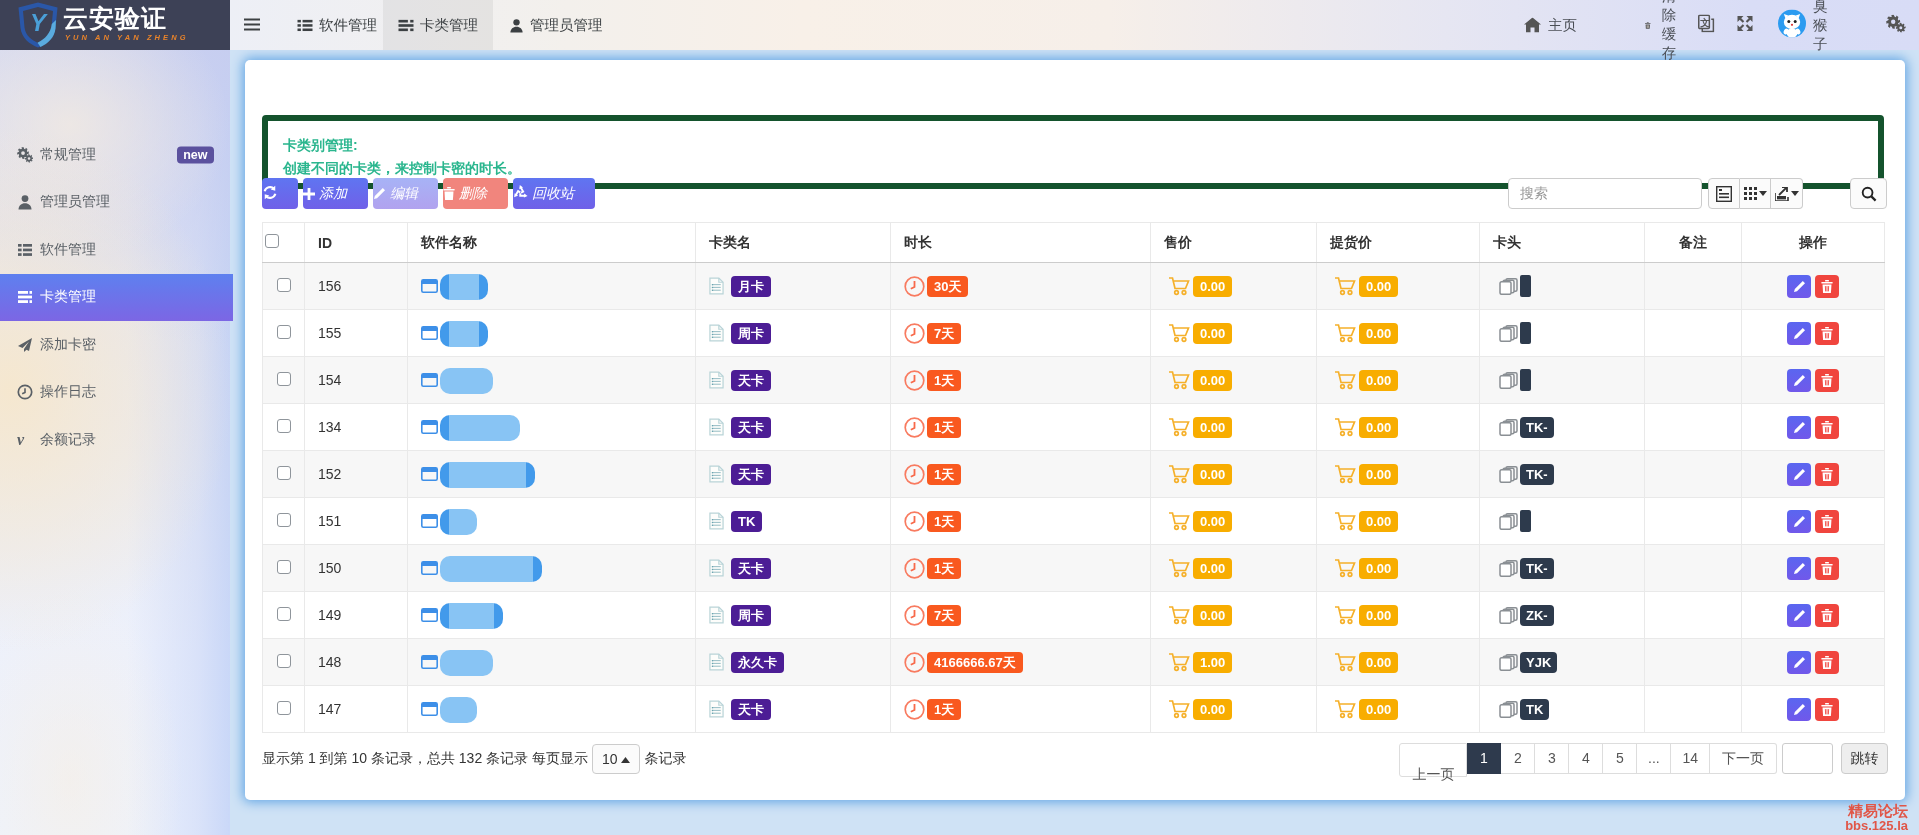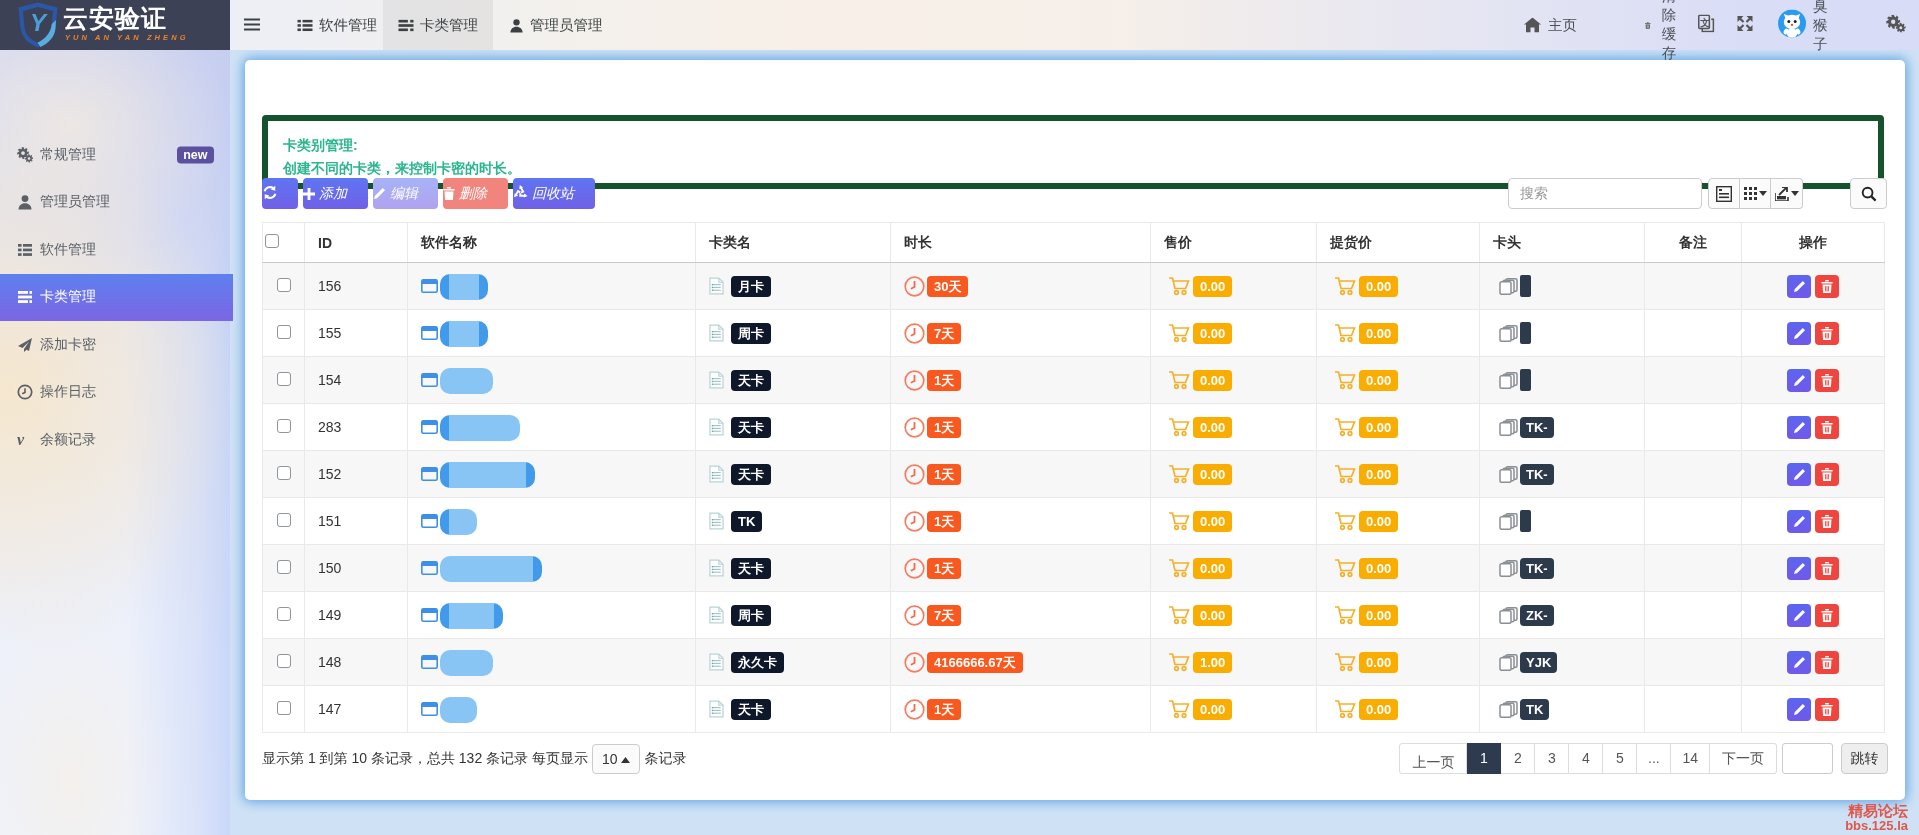--- a/index.html
+++ b/index.html
@@ -53,21 +53,21 @@
 .sch-btn{position:absolute;right:-3px;top:0;width:37px;height:31px;background:#fbfbfb;border:1px solid #ccc;border-radius:4px;display:flex;align-items:center;justify-content:center;}
 
 table{position:absolute;left:17px;top:162px;width:1622px;border-collapse:collapse;table-layout:fixed;}
 th,td{border:1px solid #e9e9e9;font-size:14px;color:#333;padding:0;}
 thead th{height:40px;border-bottom:1px solid #ccc;font-weight:bold;text-align:left;padding-left:13px;background:#fff;}
 th.c,td.c{text-align:center;padding-left:0;}
 tbody td{height:47px;padding-left:13px;}
 tbody tr.odd{background:#f7f7f7;}
 .cell{display:flex;align-items:center;gap:2px;}
 .lab{display:inline-block;border-radius:4px;color:#fff;font-size:13px;font-weight:bold;padding:3px 7px;line-height:15px;}
-.lab-g{background:#0f172a;margin-left:5px;}
+.lab-g{background:#4c1d95;margin-left:5px;}
 .lab-r{background:#f9591f;}
 .lab-y{background:#f8ad00;}
 .lab-k{background:#2d3a4c;padding:3px 6px;}
 .blk{display:inline-block;width:11px;height:22px;background:#2d3a4c;border-radius:2px;}
 .abtn{display:inline-flex;width:24px;height:23px;border-radius:4px;align-items:center;justify-content:center;}
 .abtn.e{background:linear-gradient(180deg,#5a66f0,#7158ea);}
 .abtn.d{background:#f0453e;}
 .blob{display:inline-block;height:26px;border-radius:10px;background:#88c4f4;position:relative;top:1px;}
 .blob.dl{background:linear-gradient(90deg,#429aeb 0 9px,#88c4f4 9px);}
 .blob.dr{background:linear-gradient(90deg,#88c4f4 0 calc(100% - 9px),#429aeb calc(100% - 9px));}
@@ -487,21 +487,21 @@
                   <g stroke="#f0453e" stroke-width="1.1">
                     <line x1="5" y1="7.5" x2="5.3" y2="14"></line>
                     <line x1="9" y1="7.5" x2="8.7" y2="14"></line>
                     <line x1="7" y1="7.5" x2="7" y2="14"></line>
                   </g>
                 </svg>
               </span></td>
 </tr>
 <tr class="">
 <td class="c"><span class="ckb"></span></td>
-<td>283</td>
+<td>134</td>
 <td>
               <span class="cell">
                 <svg width="17" height="14" viewBox="0 0 17 14">
                   <rect x="0.8" y="0.8" width="15.4" height="12.4" rx="1.5" fill="none" stroke="#3d8fe8" stroke-width="1.6"></rect>
                   <path d="M0.8 2.3 a1.5 1.5 0 0 1 1.5,-1.5 L14.7 0.8 a1.5 1.5 0 0 1 1.5,1.5 L16.2 5 L0.8 5 Z" fill="#3d8fe8"></path>
                 </svg>
                 <span class="blob dl" style="width:80px"></span>
               </span>
             </td>
 <td>
@@ -1164,21 +1164,21 @@
                 </svg>
               </span></td>
 </tr>
 </tbody>
       </table>
 <div class="tfoot">
  <span class="pg-info">显示第 1 到第 10 条记录，总共 132 条记录 每页显示 <span class="pgsel">10 <svg width="9" height="6" viewBox="0 0 9 6" style="vertical-align:1px">
               <path d="M0 6 L9 6 L4.5 0 Z" fill="#333"></path>
             </svg></span> 条记录</span>
  <span class="pager">
-  <span class="pbtn" style="padding:4px 12px;">上一页</span>
+  <span class="pbtn" style="padding:16px 12px;">上一页</span>
           <span class="pbtn on">1</span>
           <span class="pbtn">2</span>
           <span class="pbtn">3</span>
           <span class="pbtn">4</span>
           <span class="pbtn">5</span>
           <span class="pbtn">...</span>
           <span class="pbtn" style="padding:0 11px;">14</span>
           <span class="pbtn" style="padding:0 12px;">下一页</span>
  </span>
  <span class="jump-in"></span>

